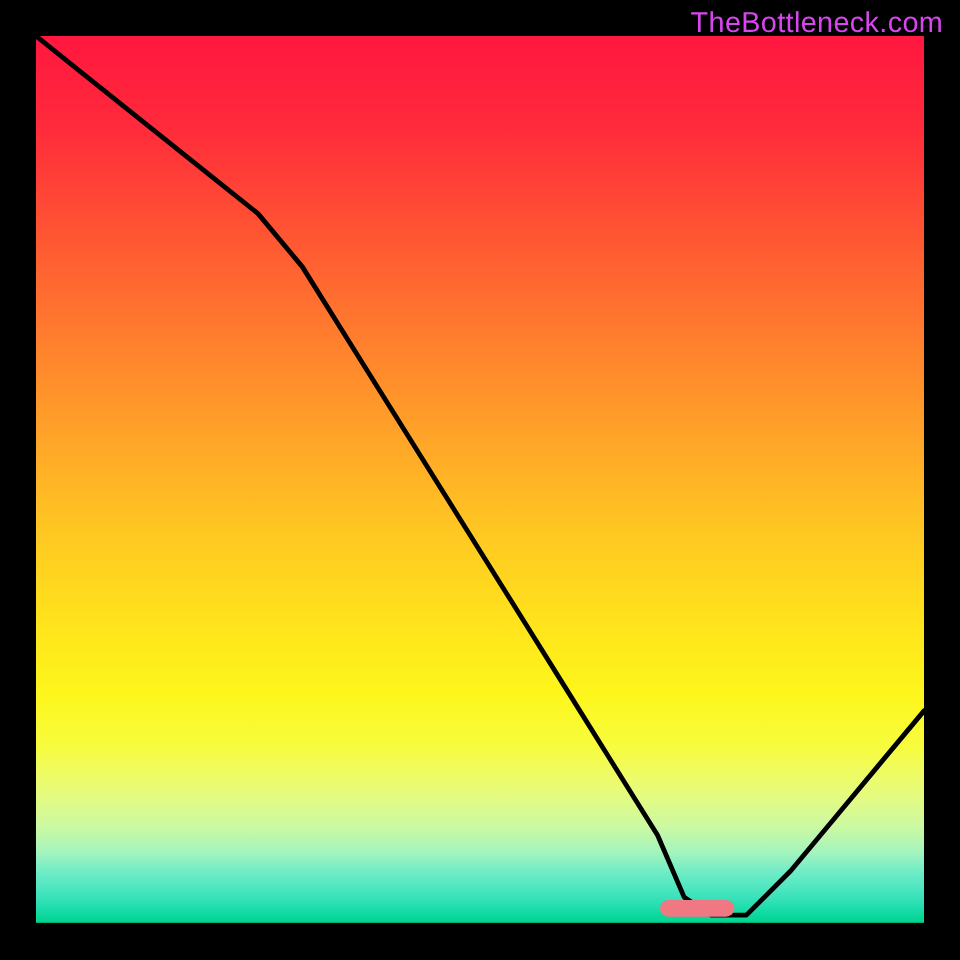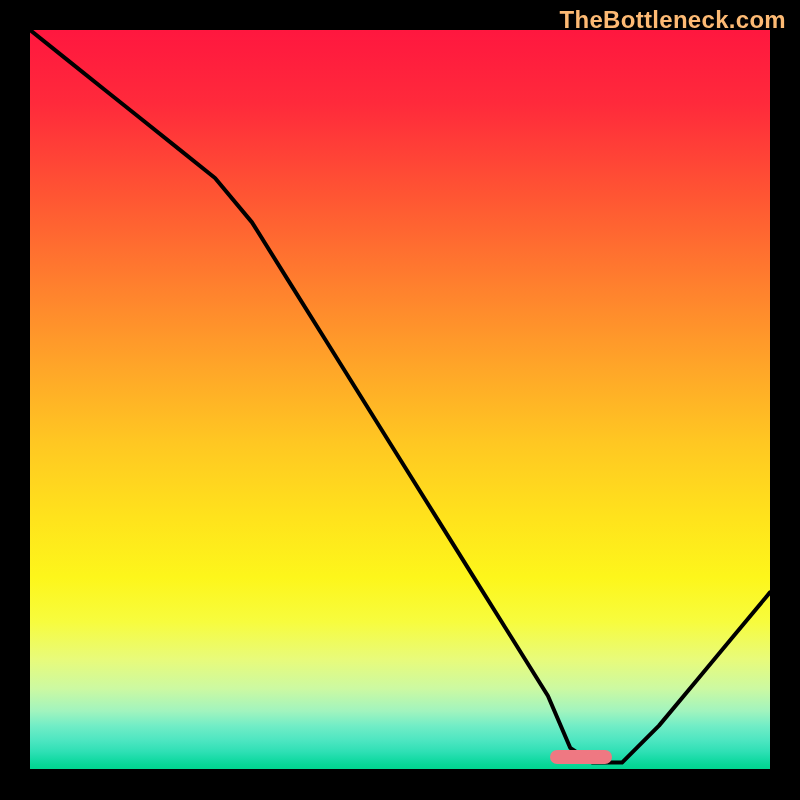--- a/index.html
+++ b/index.html
@@ -13,23 +13,23 @@
   .wrap {
     position: relative;
     width: 800px;
     height: 800px;
     background: #000;
   }
   .watermark {
     position: absolute;
     top: 6px;
     right: 14px;
-    color: #fdba74;
+    color: #d946ef;
     font-size: 24px;
-    font-weight: 700;
+    font-weight: 400;
     letter-spacing: 0.3px;
     z-index: 10;
   }
   .plot {
     position: absolute;
     left: 30px;
     top: 30px;
     width: 740px;
     height: 740px;
     background: linear-gradient(

